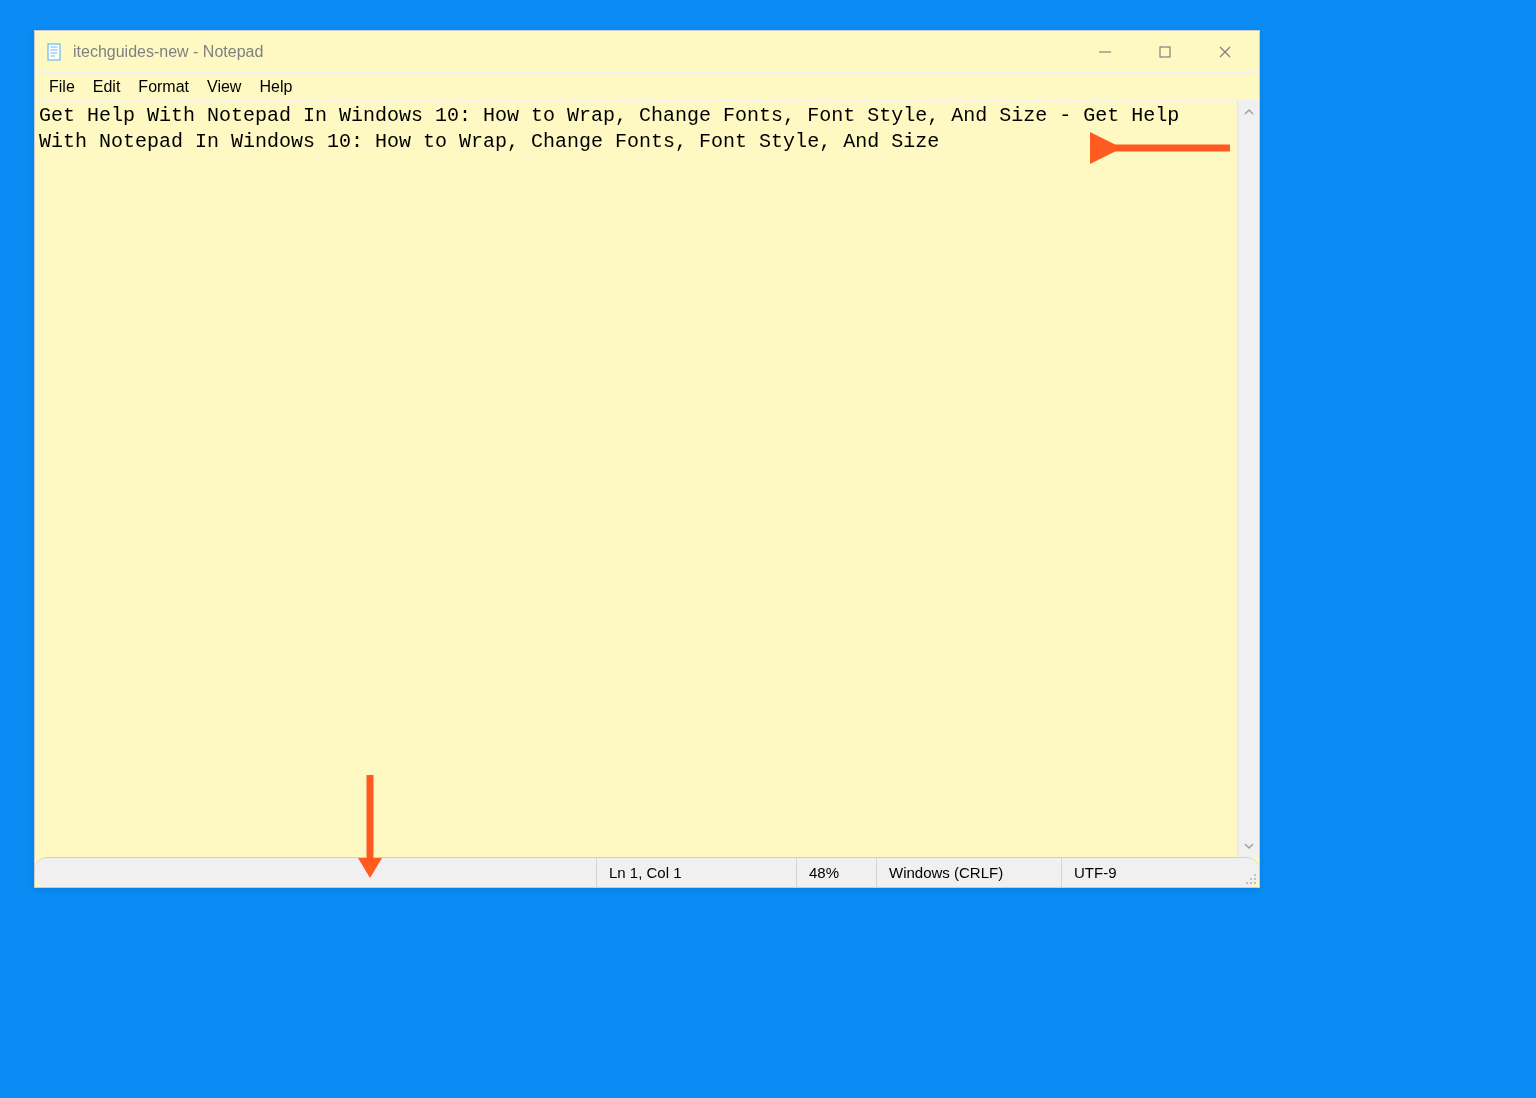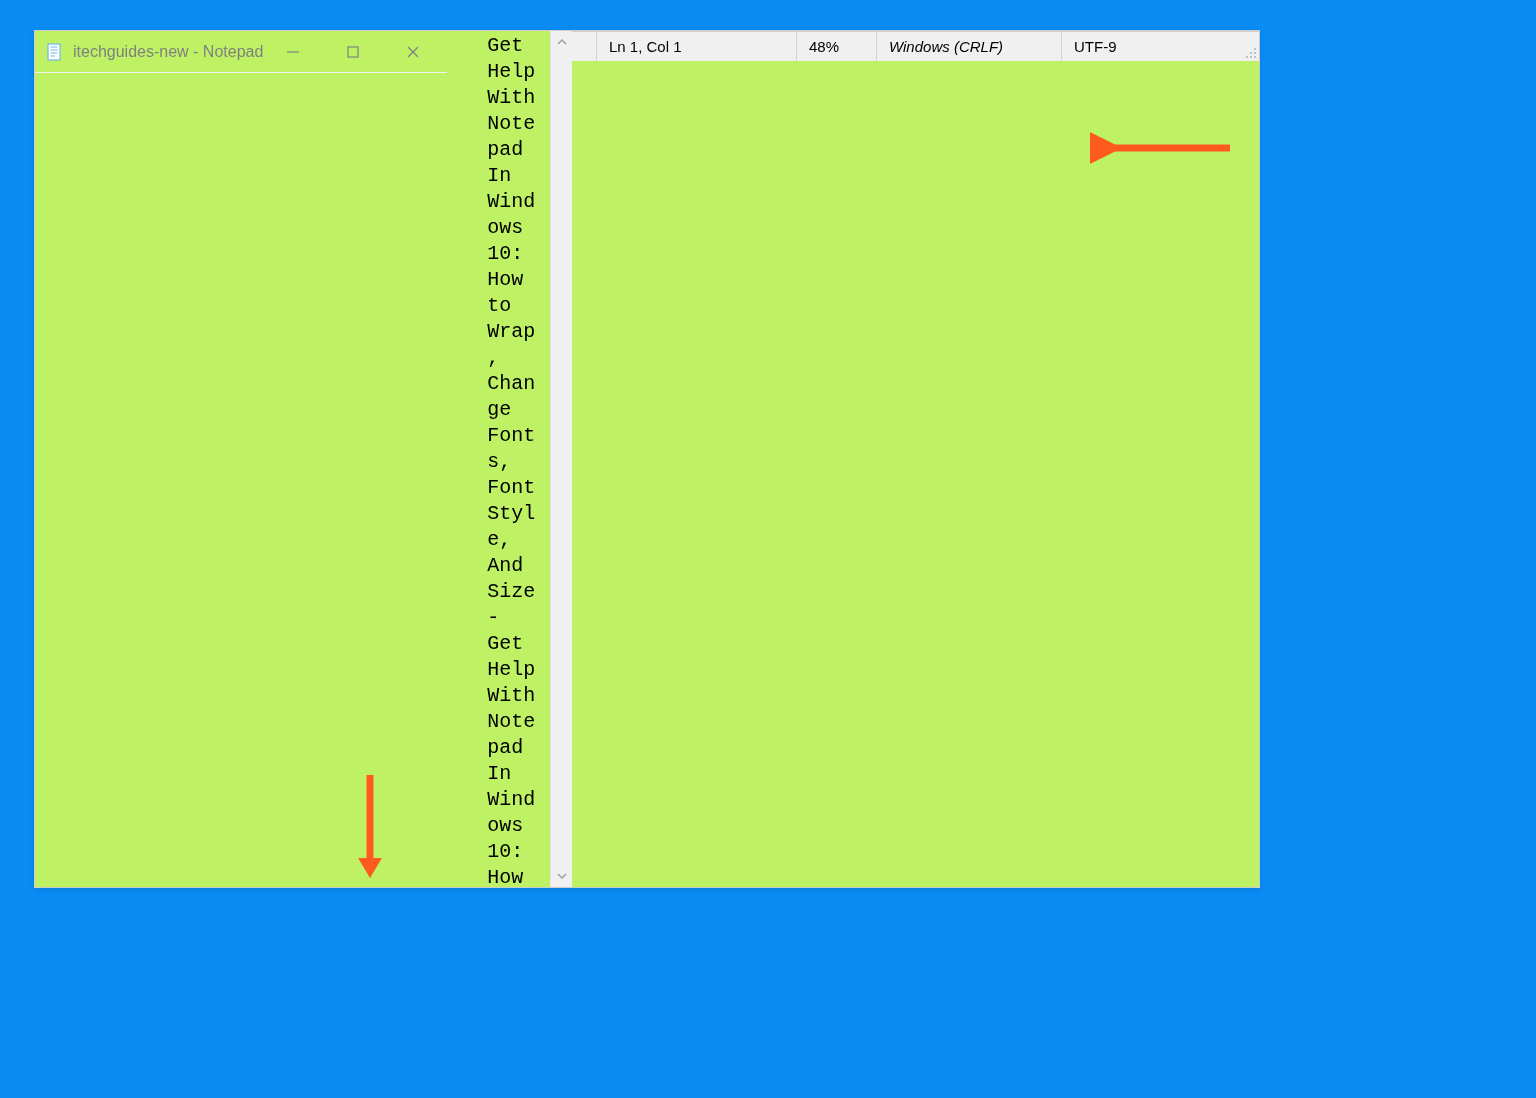--- a/index.html
+++ b/index.html
@@ -14,24 +14,24 @@
       height: 1098px;
       position: relative;
       overflow: hidden;
     }
     .window {
       position: absolute;
       left: 34px;
       top: 30px;
       width: 1226px;
       height: 858px;
-      background: #bef264;
+      background: #fef9c3;
       border: 1px solid #cccccc;
       display: flex;
-      flex-direction: row;
+      flex-direction: column;
       box-shadow: 0 2px 6px rgba(0,0,0,0.1);
     }
     .titlebar {
       height: 42px;
       display: flex;
       align-items: center;
       padding: 0 4px 0 10px;
       border-bottom: 1px solid #f0f0f0;
       color: #7a7a7a;
     }
@@ -74,21 +74,20 @@
       border-bottom: 1px solid #f0f0f0;
     }
     .menubar .menu-item {
       padding: 2px 8px;
     }
     .content-wrap {
       flex: 1;
       display: flex;
       position: relative;
       overflow: hidden;
-      padding-left: 36px;
     }
     .textarea {
       flex: 1;
       padding: 2px 4px;
       font-family: Consolas, "Courier New", monospace;
       font-size: 20px;
       line-height: 26px;
       color: #000000;
       white-space: pre-wrap;
       word-wrap: break-word;
@@ -112,34 +111,35 @@
       color: #a0a0a0;
     }
     .statusbar {
       height: 30px;
       background: #f0f0f0;
       border-top: 1px solid #d0d0d0;
       display: flex;
       align-items: stretch;
       font-size: 15px;
       color: #000000;
+      border-radius: 12px;
     }
     .statusbar .cell {
       border-left: 1px solid #d4d4d4;
       padding: 0 12px;
       display: flex;
       align-items: center;
     }
     .statusbar .cell.first {
       border-left: none;
       flex: 1;
     }
     .statusbar .cell.lncol { width: 200px; }
     .statusbar .cell.zoom { width: 80px; }
-    .statusbar .cell.le { width: 185px; font-style: italic; }
+    .statusbar .cell.le { width: 185px; }
     .statusbar .cell.enc { width: 180px; }
     .statusbar .resize-grip {
       width: 18px;
       display: flex;
       align-items: flex-end;
       justify-content: flex-end;
       padding: 2px;
       color: #b0b0b0;
     }
     .annotation-arrow {
@@ -174,20 +174,27 @@
         </svg>
     </div>
     <div class="win-btn">
       <svg viewBox="0 0 14 14">
         <line x1="2" y1="2" x2="12" y2="12" stroke="currentColor" stroke-width="1.2"></line>
         <line x1="12" y1="2" x2="2" y2="12" stroke="currentColor" stroke-width="1.2"></line>
       </svg>
     </div>
   </div>
 
+  <div class="menubar">
+    <span class="menu-item">File</span>
+    <span class="menu-item">Edit</span>
+    <span class="menu-item">Format</span>
+    <span class="menu-item">View</span>
+    <span class="menu-item">Help</span>
+  </div>
 
   <div class="content-wrap">
     <div class="textarea">Get Help With Notepad In Windows 10: How to Wrap, Change Fonts, Font Style, And Size - Get Help With Notepad In Windows 10: How to Wrap, Change Fonts, Font Style, And Size</div>
     <div class="scrollbar-v">
       <div class="scroll-btn">
         <svg width="10" height="10" viewBox="0 0 10 10">
             <path d="M1 7 L5 3 L9 7" fill="none" stroke="currentColor" stroke-width="1.5"></path>
           </svg>
       </div>
       <div class="scroll-btn">

